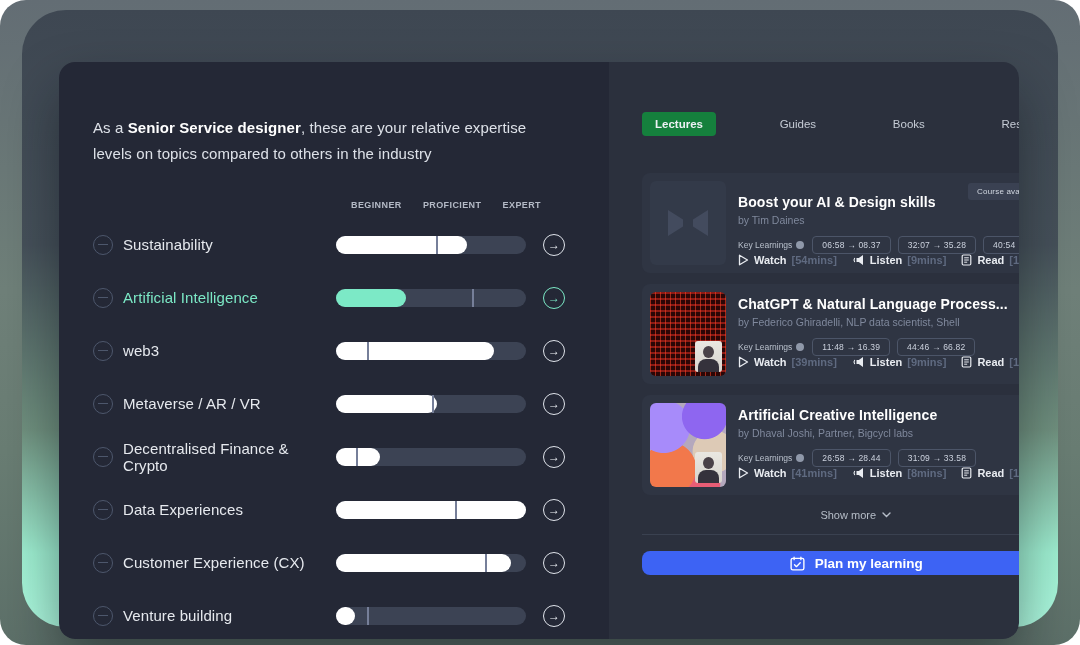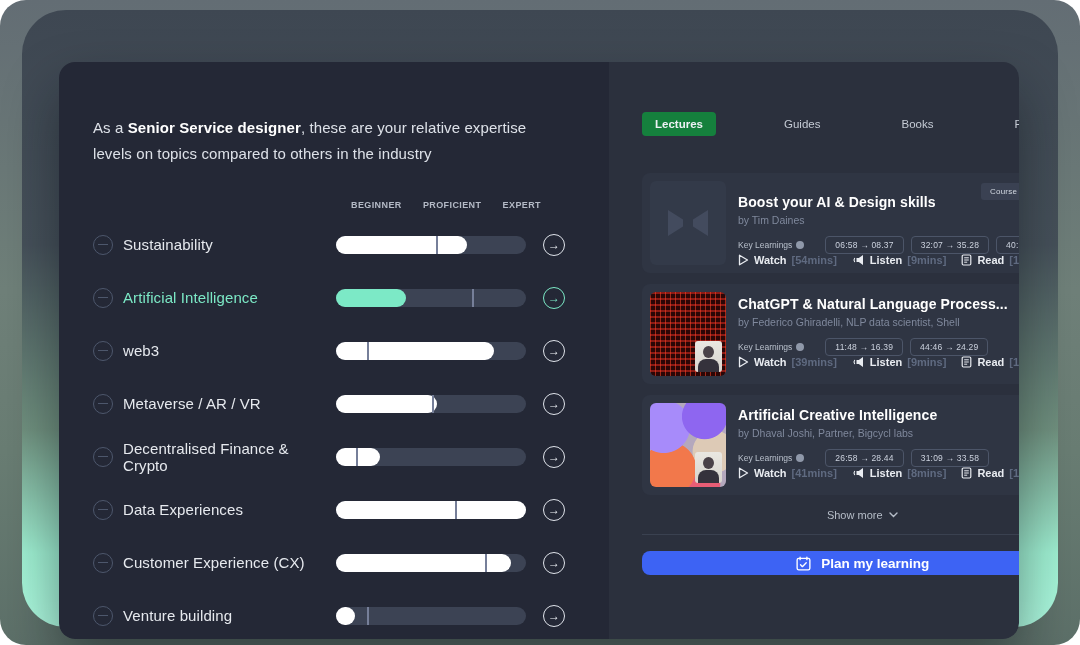--- a/index.html
+++ b/index.html
@@ -78,21 +78,21 @@
           border-radius:8px 8px 0 0; background:#35323c; }
 
   .card-body { flex:1; position:relative; padding-top:4px; min-width:0; }
   .badge { position:absolute; top:2px; right:2px; background:#3a4152; color:#d3d9e2;
           font-size:8px; padding:4px 9px; border-radius:3px; letter-spacing:.2px; cursor:pointer; }
   .card-title { font-size:14px; font-weight:700; color:#ffffff; letter-spacing:.1px;
           white-space:nowrap; overflow:hidden; }
   .card:first-child .card-title { margin-top:9px; }
   .card-author { font-size:10.5px; color:#7f889c; margin-top:4px; }
 
-  .kl-row { display:flex; align-items:center; margin-top:10px; gap:21px; }
+  .kl-row { display:flex; align-items:center; margin-top:10px; gap:8px; }
   .kl-label { font-size:8.5px; color:#b9c0cc; display:flex; align-items:center; gap:4px; white-space:nowrap; }
   .info-icon { width:8px; height:8px; border-radius:50%; background:#8f98a9; display:inline-block; cursor:pointer; }
   .chip { border:1px solid #4c5568; border-radius:4px; padding:3px 9px; font-size:8.5px;
           color:#ccd2de; white-space:nowrap; letter-spacing:.2px; cursor:pointer; }
 
   .actions { display:flex; align-items:center; gap:15px; }
   .action { display:flex; align-items:center; gap:5px; font-size:11px; font-weight:700;
           color:#e9ecf1; cursor:pointer; white-space:nowrap; }
   .action .dur { color:#5f6a80; font-weight:700; }
   .action svg { display:block; }
@@ -289,21 +289,21 @@
       <div class="card-title">ChatGPT &amp; Natural Language Process...</div>
       <div class="card-author">by Federico Ghiradelli, NLP data scientist, Shell</div>
       <div class="kl-row">
         <span class="kl-label">
                   <span>Key Learnings</span>
                   <span class="info-icon"></span>
                 </span>
         <span style="display:flex;gap:7px;align-items:flex-end;">
   <span class="chip">11:48 → 16.39</span>
 
-  <span class="chip">44:46 → 24.29</span>
+  <span class="chip">44:46 → 66.82</span>
 </span>
       </div>
       <div class="actions">
   <span class="action">
     <span>
                     <svg width="11" height="12" viewBox="0 0 11 12">
                       <path d="M1.5 1.2v9.6l8-4.8z" fill="none" stroke="#e9ecf1" stroke-width="1.3" stroke-linejoin="round"></path>
                     </svg>
                   </span>
     <span>Watch</span>

